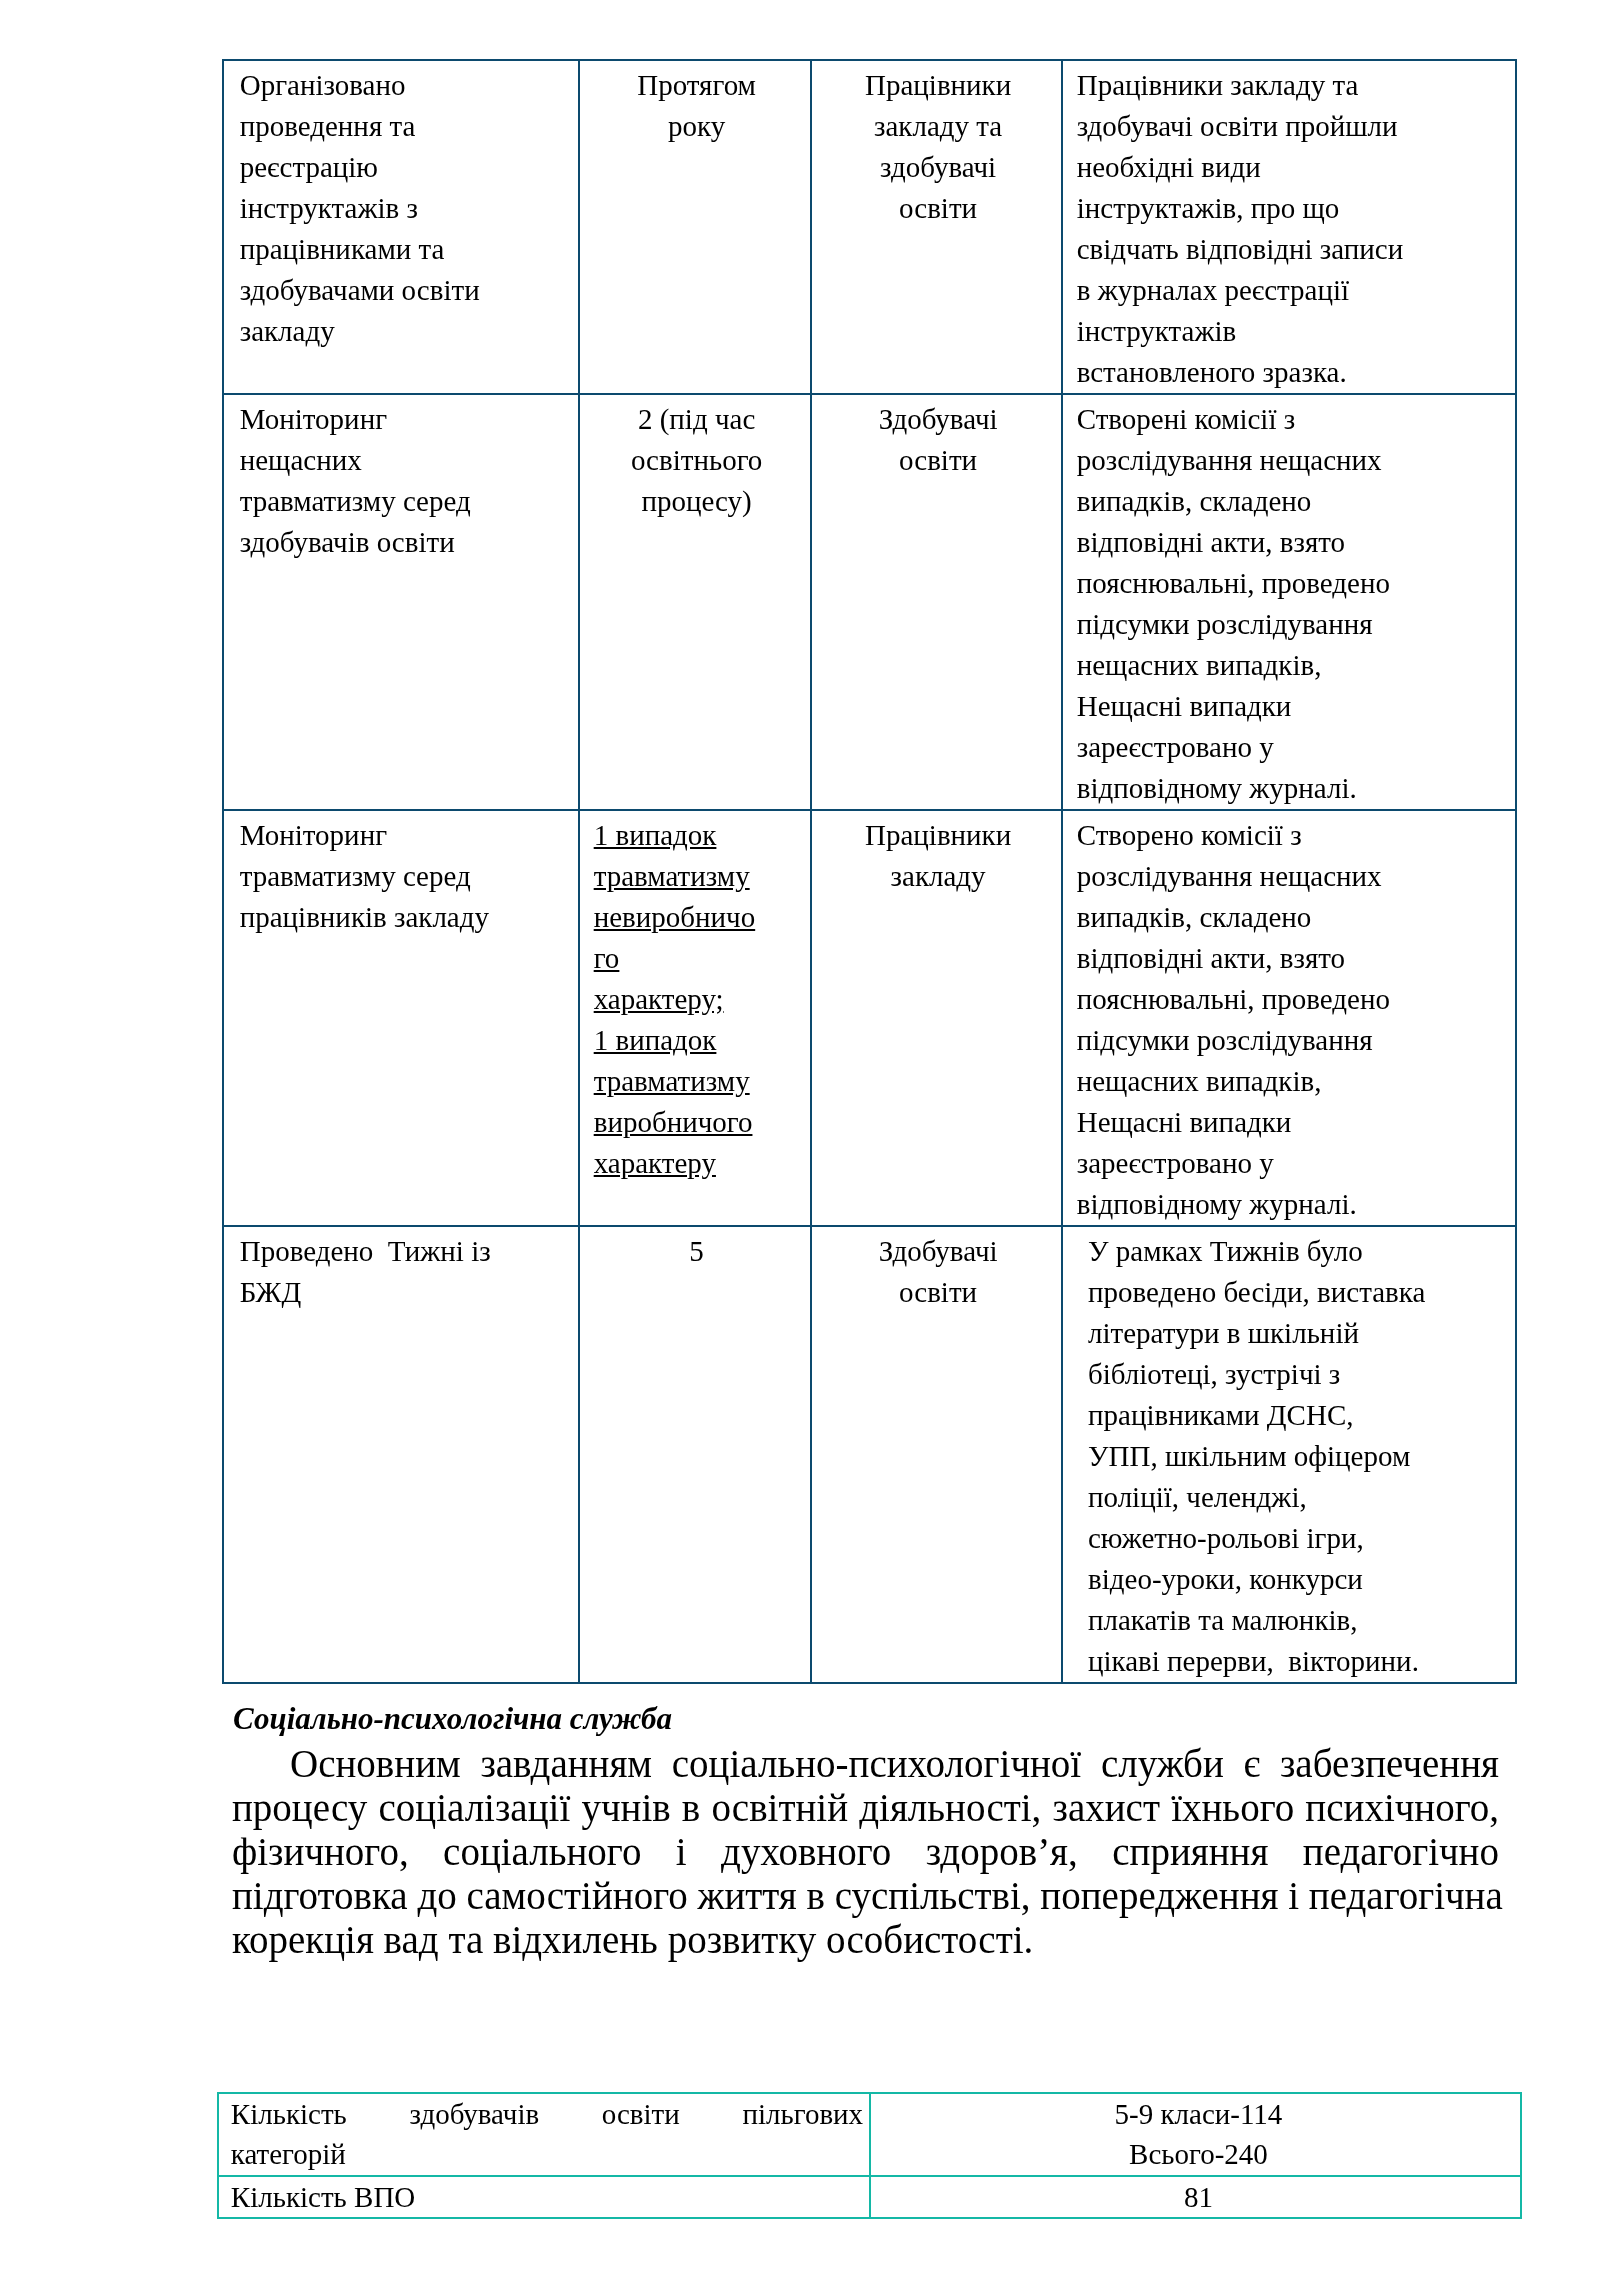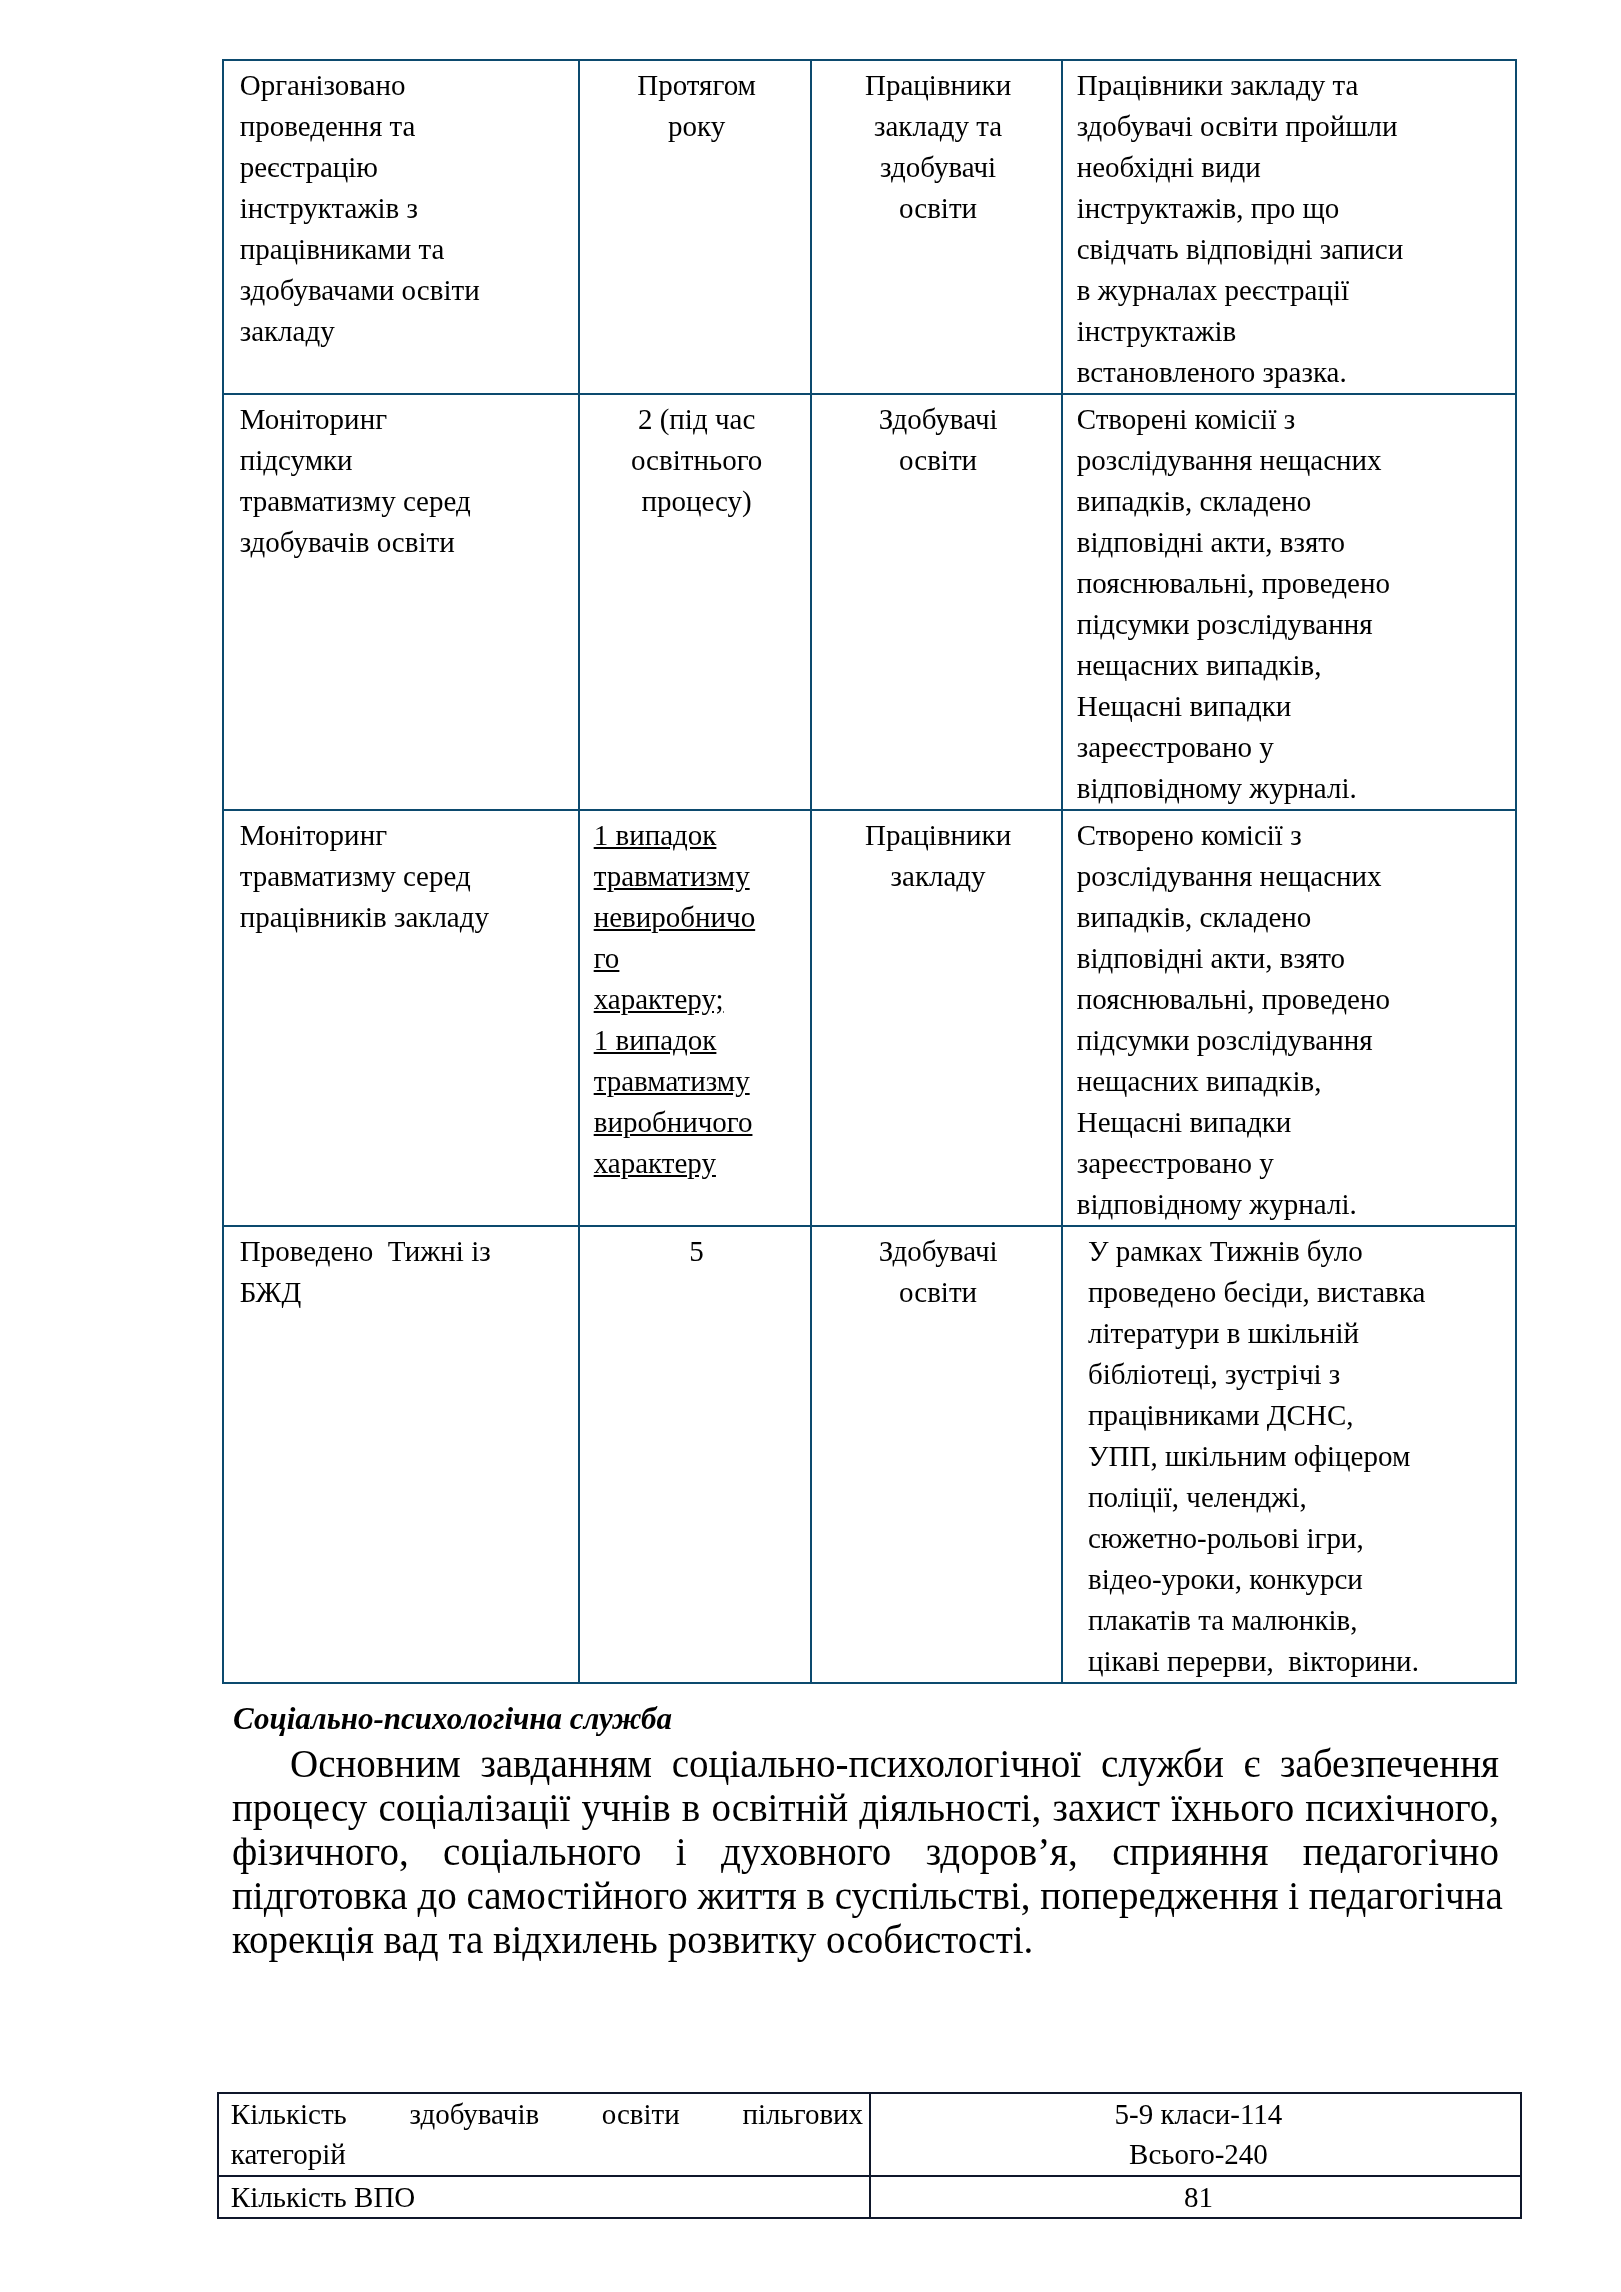--- a/index.html
+++ b/index.html
@@ -35,21 +35,21 @@
   }
   .para-line { display: block; text-align: justify; text-align-last: justify; white-space: nowrap; height: 44px; }
   .para-line.indent { padding-left: 58px; }
   .para-line.last { text-align-last: left; }
 
   .bottom-table {
     position: absolute; left: 217px; top: 2092px;
     border-collapse: collapse; table-layout: fixed;
   }
   .bottom-table td {
-    border: 2px solid #0f172a;
+    border: 2px solid #14b8a6;
     font-size: 29px; line-height: 40px;
     padding: 0 5.9px 0 11.8px; vertical-align: top;
     box-sizing: border-box;
   }
   .bottom-table td.value { text-align: center; }
   .justify-line { display: block; text-align: justify; text-align-last: justify; }
 </style>
 </head>
 <body>
 
@@ -90,21 +90,21 @@
         <span class="cell-line">свідчать відповідні записи</span>
         <span class="cell-line">в журналах реєстрації</span>
         <span class="cell-line">інструктажів</span>
         <span class="cell-line">встановленого зразка.</span>
       </td>
     </tr>
 
     <tr style="height:409px">
       <td>
         <span class="cell-line">Моніторинг</span>
-        <span class="cell-line">підсумки</span>
+        <span class="cell-line">нещасних</span>
         <span class="cell-line">травматизму серед</span>
         <span class="cell-line">здобувачів освіти</span>
       </td>
       <td class="center">
         <span class="cell-line">2 (під час</span>
         <span class="cell-line">освітнього</span>
         <span class="cell-line">процесу)</span>
       </td>
       <td class="center">
         <span class="cell-line">Здобувачі</span>

